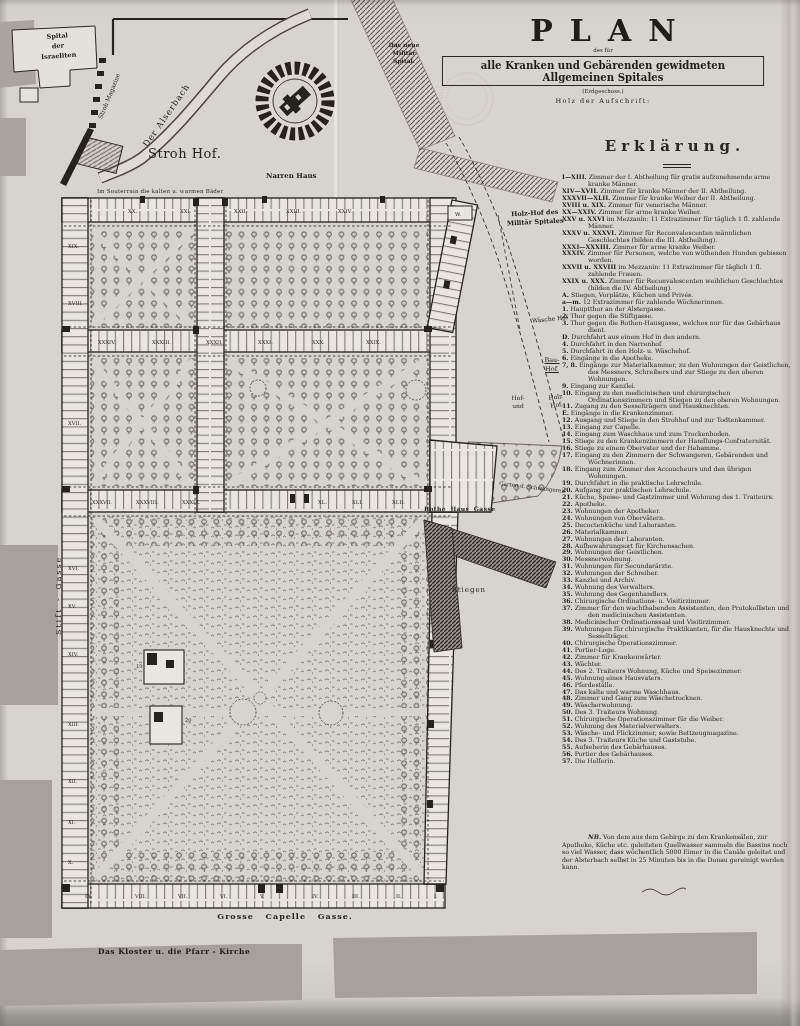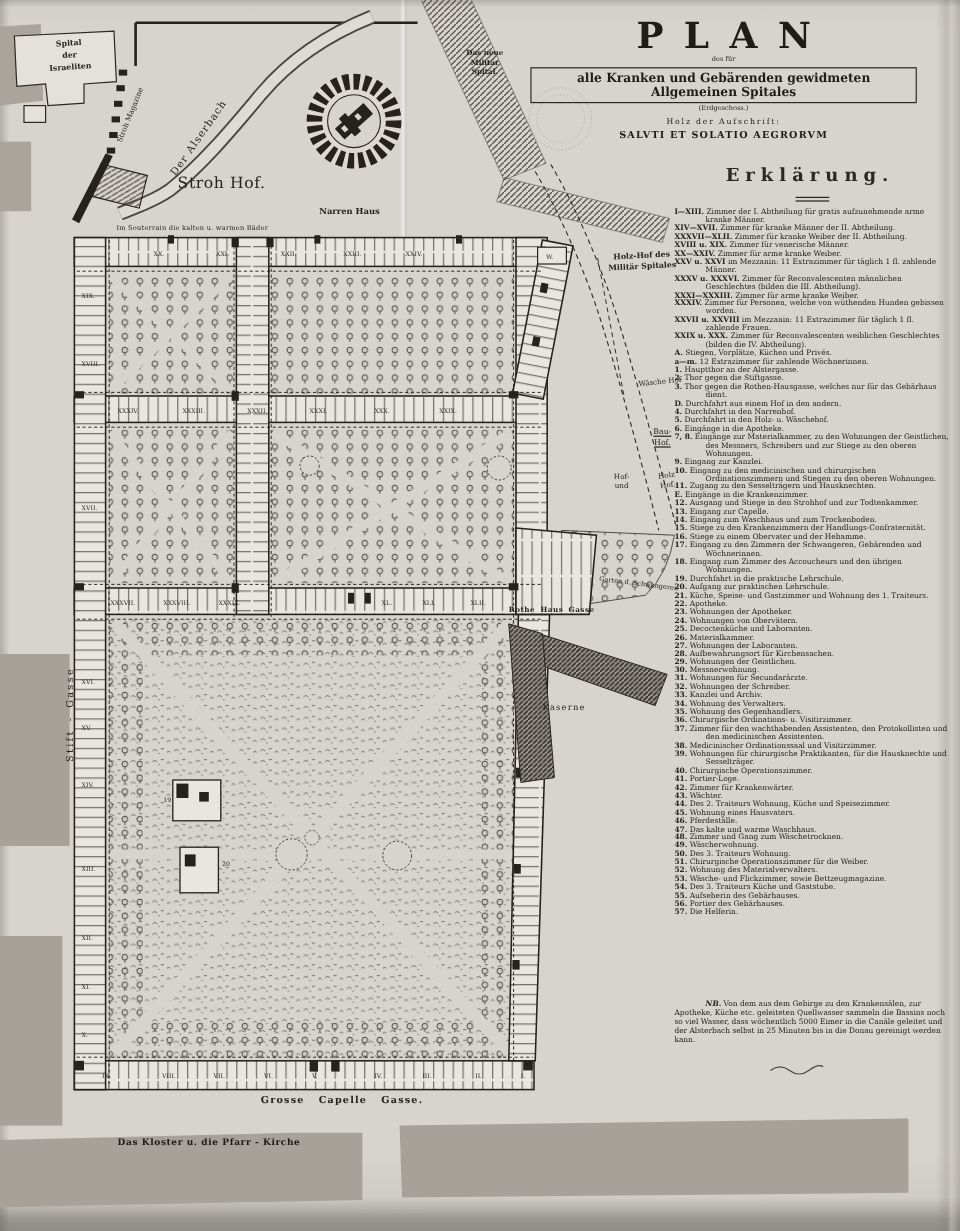--- a/index.html
+++ b/index.html
@@ -279,32 +279,31 @@
 Militär Spitales</div>
   <div class="lbl" style="left:532px;top:315px;font-size:6px;transform:rotate(-6deg);">Wäsche Hof</div>
   <div class="lbl ctr" style="left:541px;top:356px;width:22px;font-size:6.5px;text-decoration:underline;">Bau-
 Hof.</div>
   <div class="lbl ctr" style="left:508px;top:394px;width:20px;font-size:6px;">Hof-
 und</div>
   <div class="lbl ctr" style="left:546px;top:393px;width:20px;font-size:6px;transform:rotate(-8deg);">Holz
 Hof.</div>
   <div class="lbl" style="left:499px;top:484px;font-size:5.5px;transform:rotate(7deg);">Garten d. Schwangeren</div>
   <div class="lbl" style="left:424px;top:505px;font-size:6px;font-weight:bold;letter-spacing:.4px;word-spacing:2px;">Rothe Haus Gasse</div>
-  <div class="lbl" style="left:452px;top:586px;font-size:7px;letter-spacing:1px;">Kaserne</div>
+  <div class="lbl" style="left:452px;top:586px;font-size:7px;letter-spacing:1px;">Stiegen</div>
   <div class="lbl ctr" style="left:14px;top:590px;width:90px;font-size:8px;letter-spacing:2px;word-spacing:2px;transform:rotate(-90deg);">Stift - Gasse</div>
   <div class="lbl ctr" style="left:200px;top:911px;width:170px;font-size:8px;font-weight:bold;letter-spacing:1px;word-spacing:8px;">Grosse Capelle Gasse.</div>
   <div class="lbl" style="left:98px;top:947px;font-size:7.5px;font-weight:bold;letter-spacing:.5px;color:#1d1a17;">Das Kloster u. die Pfarr - Kirche</div>
 
   <div class="title-block">
     <div class="t-plan">PLAN</div>
     <div class="t-desfur">des für</div>
     <div class="t-box">alle Kranken und Gebärenden gewidmeten Allgemeinen Spitales</div>
     <div class="t-erdg">(Erdgeschoss.)</div>
     <div class="t-unter">Holz der Aufschrift:</div>
-    <div class="t-salvti">SALVTI ET SOLATIO AEGRORVM</div>
   </div>
 
   <div class="lg-head">Erklärung.</div>
   <div class="lg-div"></div>
   <div class="legend-entries">
 
       <div class="lg-entry"><span class="lg-key">I—XIII.</span> <span>Zimmer der I. Abtheilung für gratis aufzunehmende arme kranke Männer.</span></div>
 
       <div class="lg-entry"><span class="lg-key">XIV—XVII.</span> <span>Zimmer für kranke Männer der II. Abtheilung.</span></div>
 

